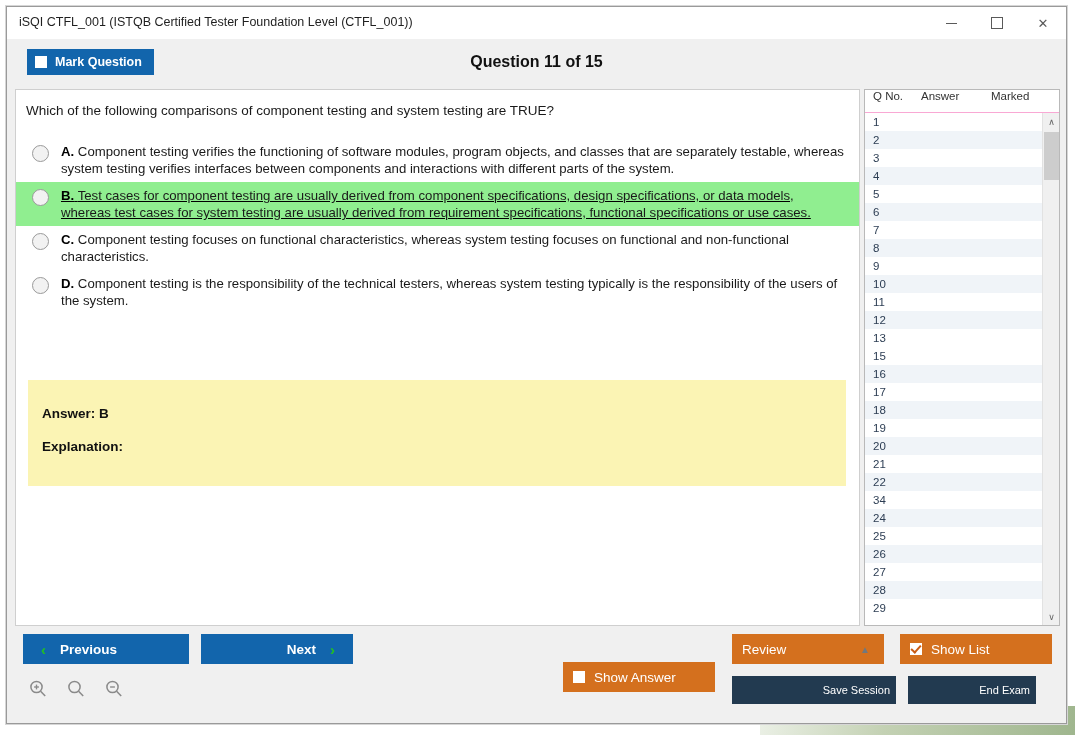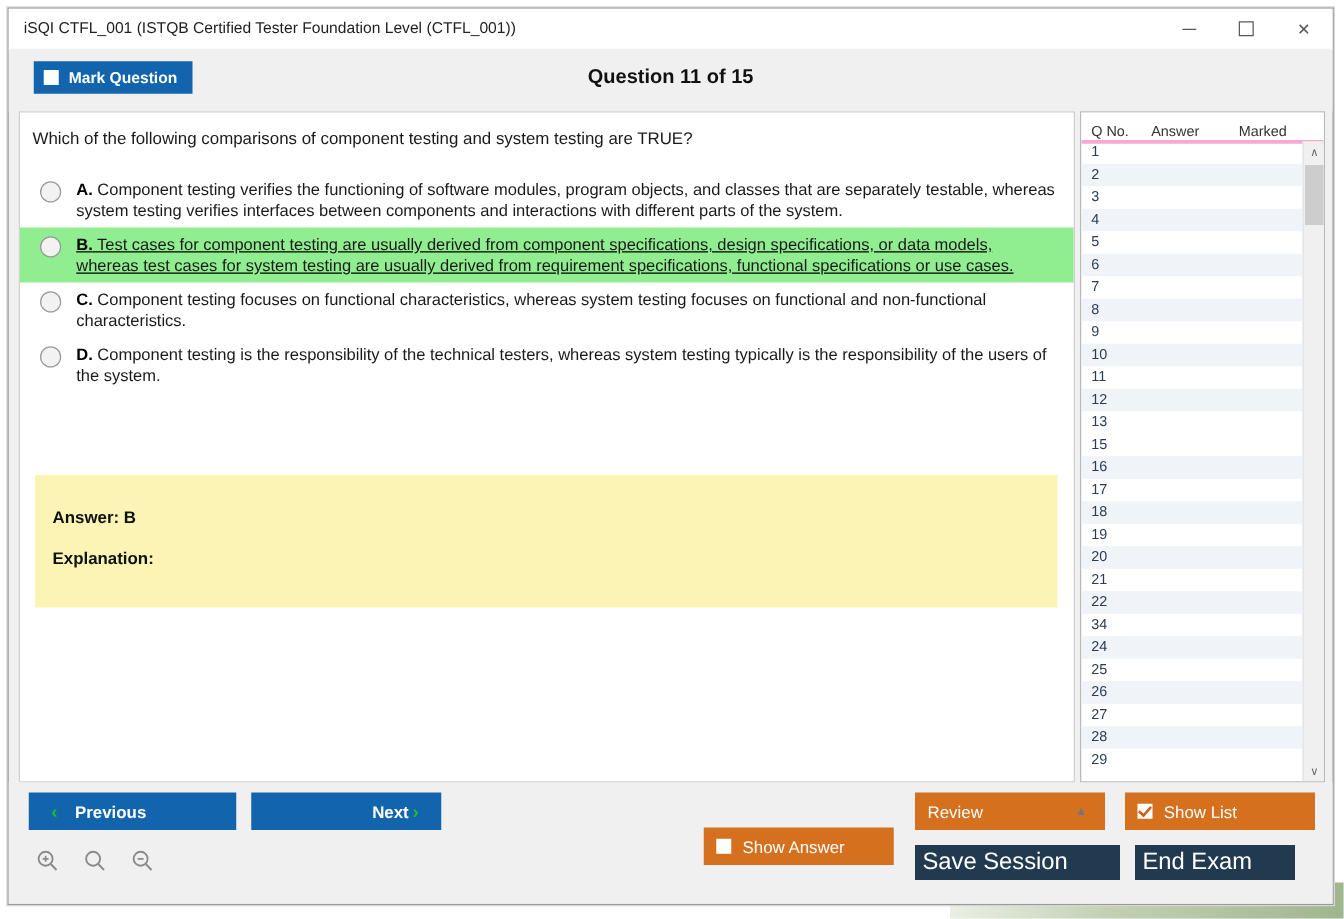--- a/index.html
+++ b/index.html
@@ -190,22 +190,22 @@
     left: 857px; top: 82px;
     width: 196px; height: 537px;
     background: #ffffff;
     border: 1px solid #b9b9b9;
     box-sizing: border-box;
     overflow: hidden;
   }
   #list-head {
     display: flex;
     height: 22px;
-    align-items: flex-end;
-    border-bottom: 3px solid #f9a8d4;
+    align-items: flex-start;
+    border-bottom: 1px solid #f9a8d4;
     background: #ffffff;
     font-size: 11.5px;
     color: #333333;
   }
   .col-qno { width: 56px; padding-left: 8px; box-sizing: border-box; }
   .col-ans { width: 70px; }
   .col-mark { width: 66px; }
   #list-body {
     position: absolute;
     left: 0; top: 23px;
@@ -273,43 +273,43 @@
     background: #d4701e;
     color: #ffffff;
     font-size: 13.5px;
     height: 30px;
     gap: 9px;
     padding-left: 10px;
   }
   .btn-dark {
     background: #223a50;
     color: #ffffff;
-    font-size: 19px;
+    font-size: 11px;
     height: 28px;
-    justify-content: flex-start;
+    justify-content: flex-end;
   }
   .chev {
     color: #22c023;
     font-size: 15px;
     font-weight: bold;
     line-height: 1;
   }
   #btn-previous {
     left: 16px; top: 8px;
     width: 166px;
     justify-content: flex-start;
     padding-left: 18px;
     gap: 14px;
   }
   #btn-next {
     left: 194px; top: 8px;
     width: 152px;
     justify-content: flex-end;
     padding-right: 18px;
-    gap: 3px;
+    gap: 14px;
   }
   #btn-show-answer { left: 556px; top: 8px; width: 152px; margin-top: 28px; }
   #btn-review {
     left: 725px; top: 8px; width: 152px;
     justify-content: space-between;
     padding-right: 14px;
   }
   #btn-show-list { left: 893px; top: 8px; width: 152px; }
   .up-caret { color: #70787f; font-size: 10px; }
   #btn-save-session { left: 725px; top: 50px; width: 164px; }

